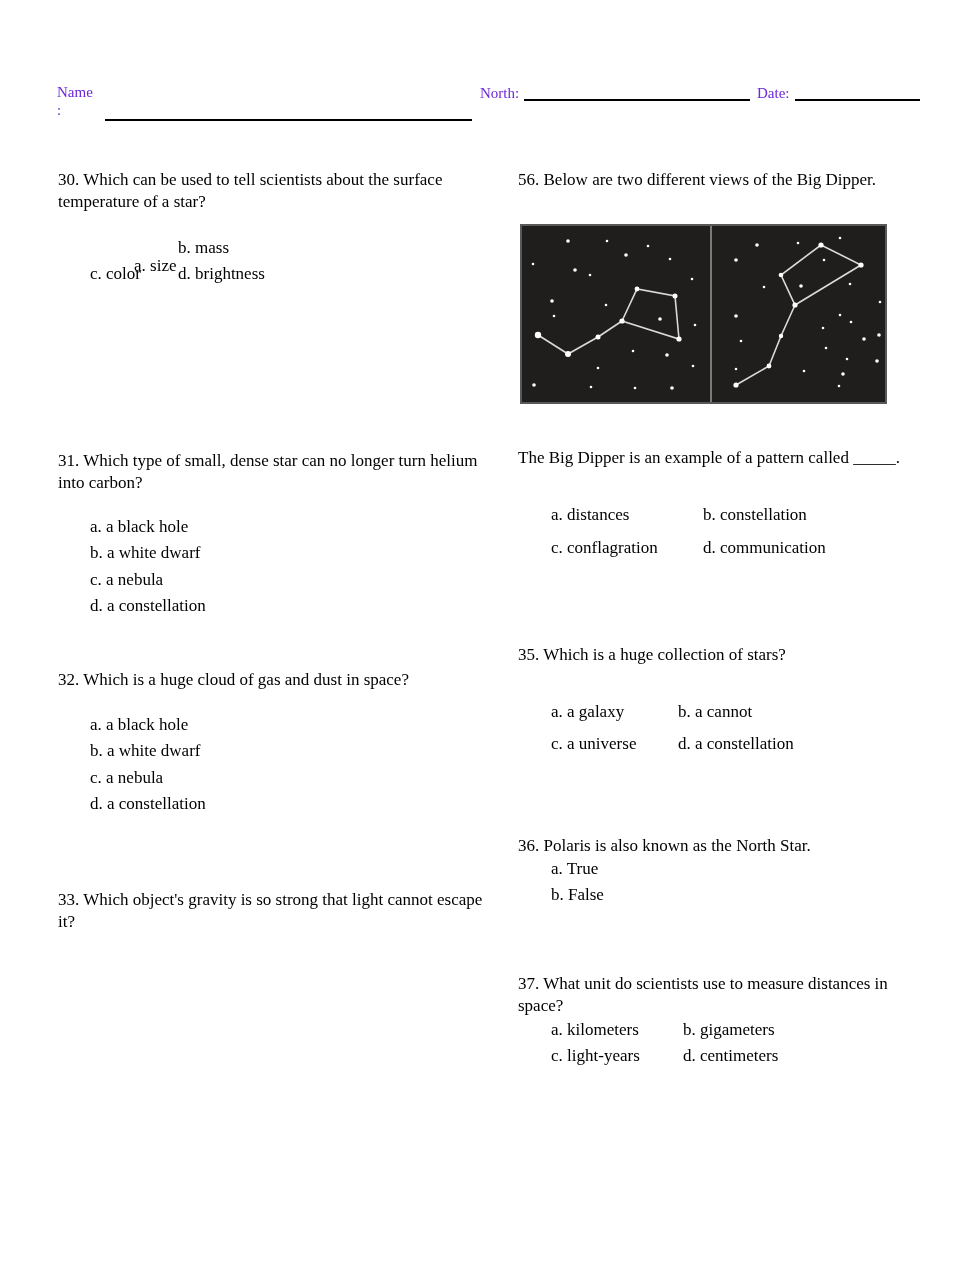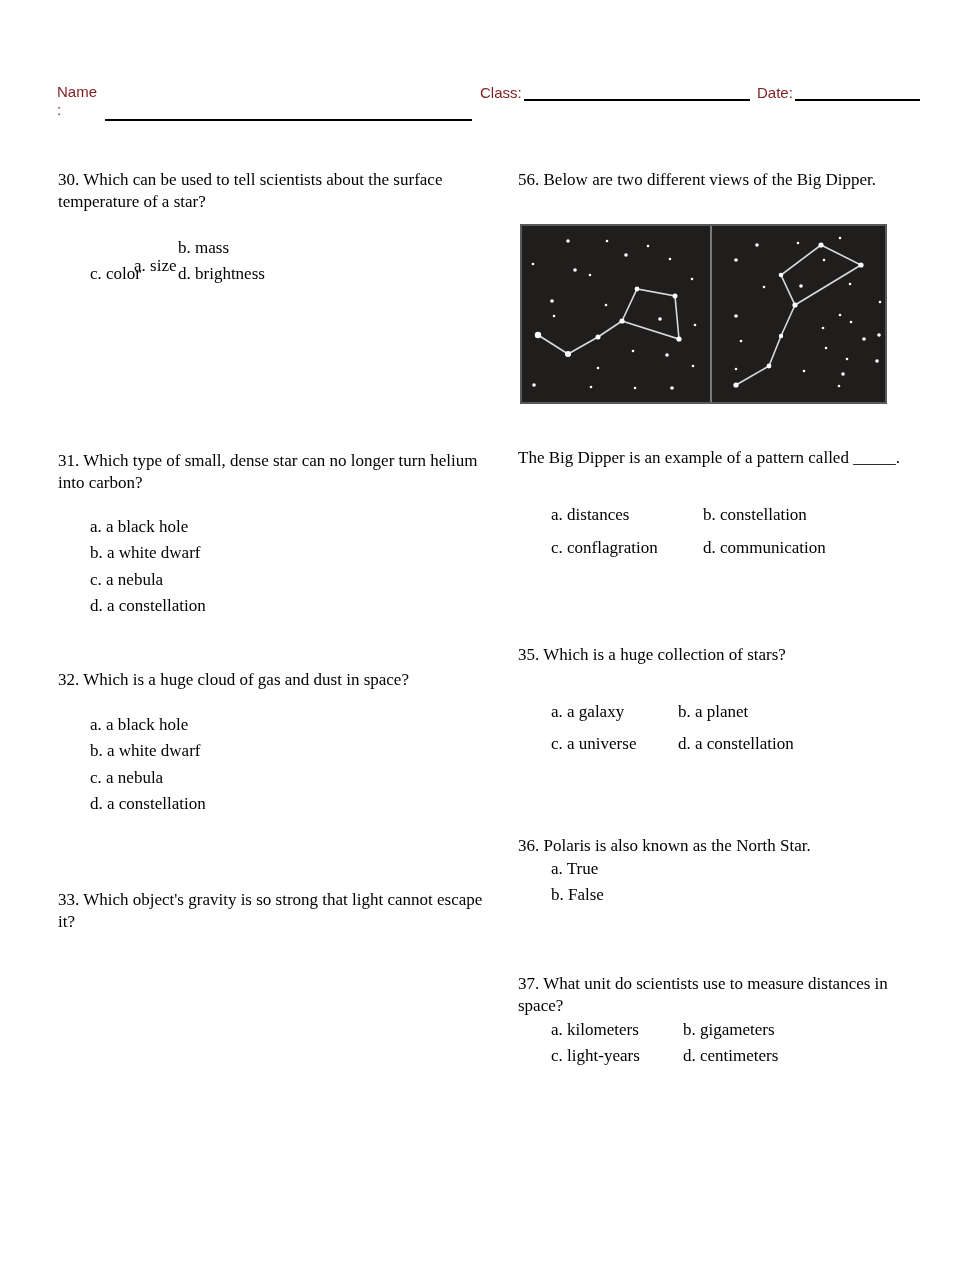--- a/index.html
+++ b/index.html
@@ -7,24 +7,24 @@
     position: relative;
     width: 979px;
     height: 1266px;
     background: #ffffff;
     color: #000000;
     font-family: "Liberation Serif", serif;
     overflow: hidden;
   }
   .hdr-label {
     position: absolute;
-    font-family: Liberation Sans, sans-serif;
+    font-family: Liberation Serif, serif;
     font-size: 15px;
     line-height: 18px;
-    color: #7f1d1d;
+    color: #6d28d9;
   }
   .blank-line {
     position: absolute;
     border-bottom: 2px solid #000;
     height: 0;
   }
   .q-text {
     position: absolute;
     font-size: 17px;
     line-height: 21.5px;
@@ -53,21 +53,21 @@
 </style>
 </head>
 <body>
 
 <div class="page">
 
   <span class="hdr-label" style="left:57px; top:83px;">Name</span>
   <span class="hdr-label" style="left:57px; top:101px;">:</span>
   <div class="blank-line" style="left:105px; top:119px; width:367px;"></div>
 
-  <span class="hdr-label" style="left:480px; top:84px;">Class:</span>
+  <span class="hdr-label" style="left:480px; top:84px;">North:</span>
   <div class="blank-line" style="left:524px; top:99px; width:226px;"></div>
 
   <span class="hdr-label" style="left:757px; top:84px;">Date:</span>
   <div class="blank-line" style="left:795px; top:99px; width:125px;"></div>
 
   <div class="q-text" style="left:58px; top:169px; width:428px;">30. Which can be used to tell scientists about the surface temperature of a star?</div>
   <span class="opt-cell" style="left:90px; top:255px;margin-left:44px;">a. size</span>
   <span class="opt-cell" style="left:178px; top:237px;">b. mass</span>
   <span class="opt-cell" style="left:90px; top:263px;">c. color</span>
   <span class="opt-cell" style="left:178px; top:263px;">d. brightness</span>
@@ -163,21 +163,21 @@
   </div>
 
   <div class="q-text" style="left:518px; top:447px; width:425px;">The Big Dipper is an example of a pattern called _____.</div>
   <span class="opt-cell" style="left:551px; top:504px;">a. distances</span>
   <span class="opt-cell" style="left:703px; top:504px;">b. constellation</span>
   <span class="opt-cell" style="left:551px; top:537px;">c. conflagration</span>
   <span class="opt-cell" style="left:703px; top:537px;">d. communication</span>
 
   <div class="q-text" style="left:518px; top:644px; width:420px;">35. Which is a huge collection of stars?</div>
   <span class="opt-cell" style="left:551px; top:701px;">a. a galaxy</span>
-  <span class="opt-cell" style="left:678px; top:701px;">b. a planet</span>
+  <span class="opt-cell" style="left:678px; top:701px;">b. a cannot</span>
   <span class="opt-cell" style="left:551px; top:733px;">c. a universe</span>
   <span class="opt-cell" style="left:678px; top:733px;">d. a constellation</span>
 
   <div class="q-text" style="left:518px; top:835px; width:420px;">36. Polaris is also known as the North Star.</div>
   <div class="opt-list" style="left:551px; top:856px;">
     <div>a. True</div>
     <div>b. False</div>
   </div>
 
   <div class="q-text" style="left:518px; top:973px; width:412px;">37. What unit do scientists use to measure distances in space?</div>

